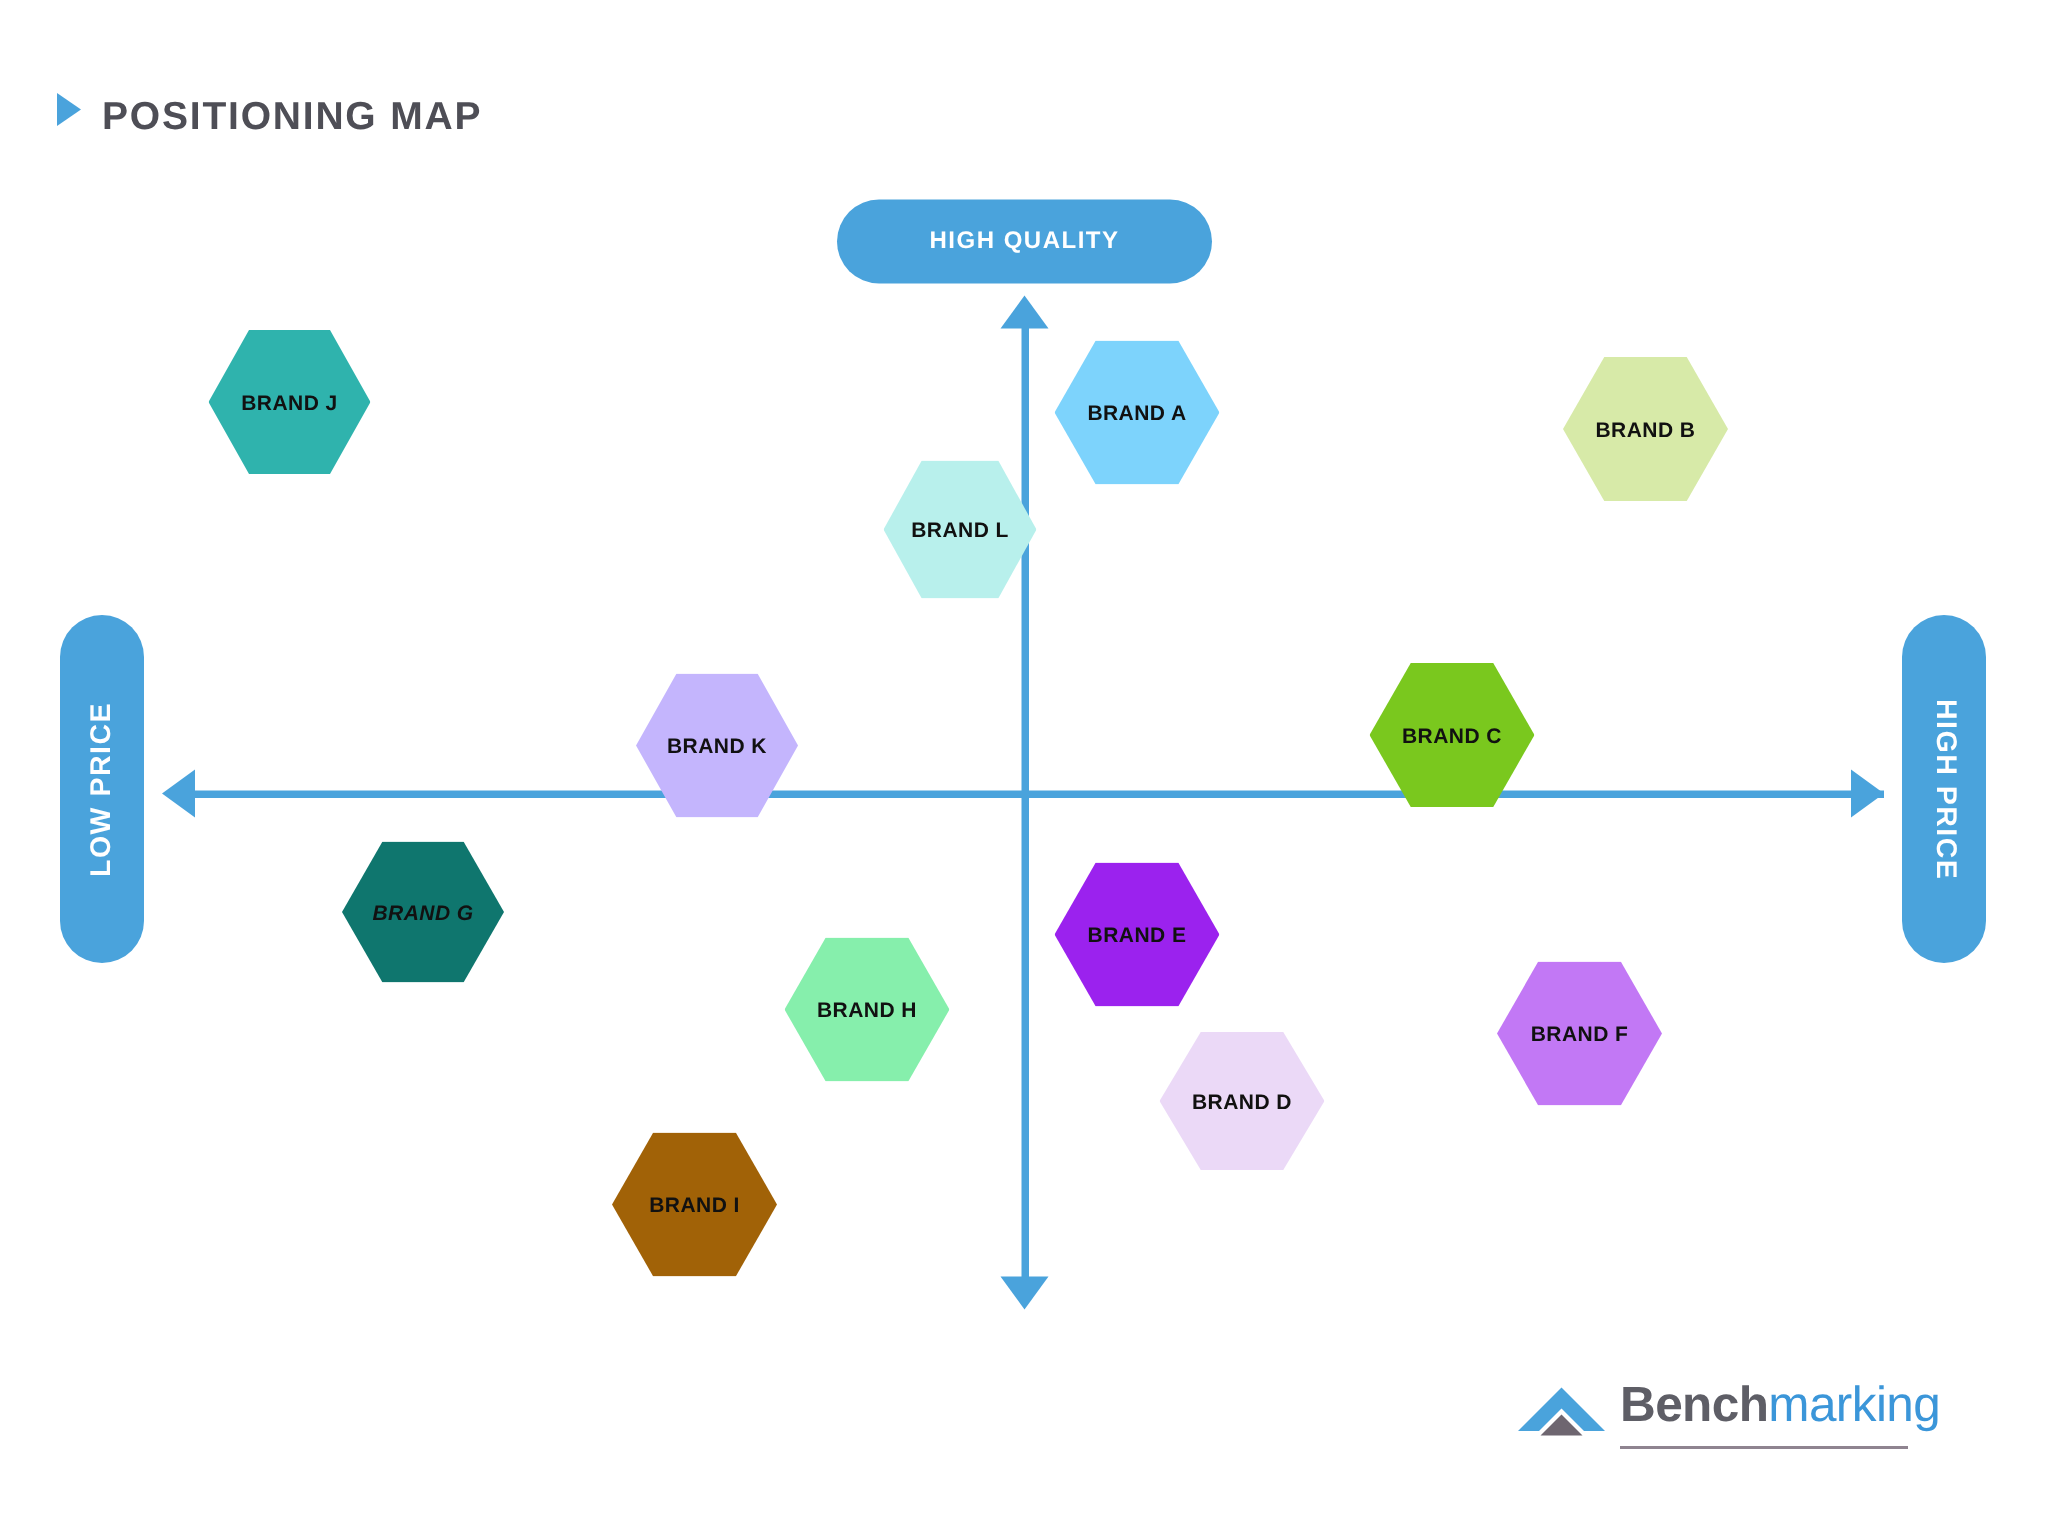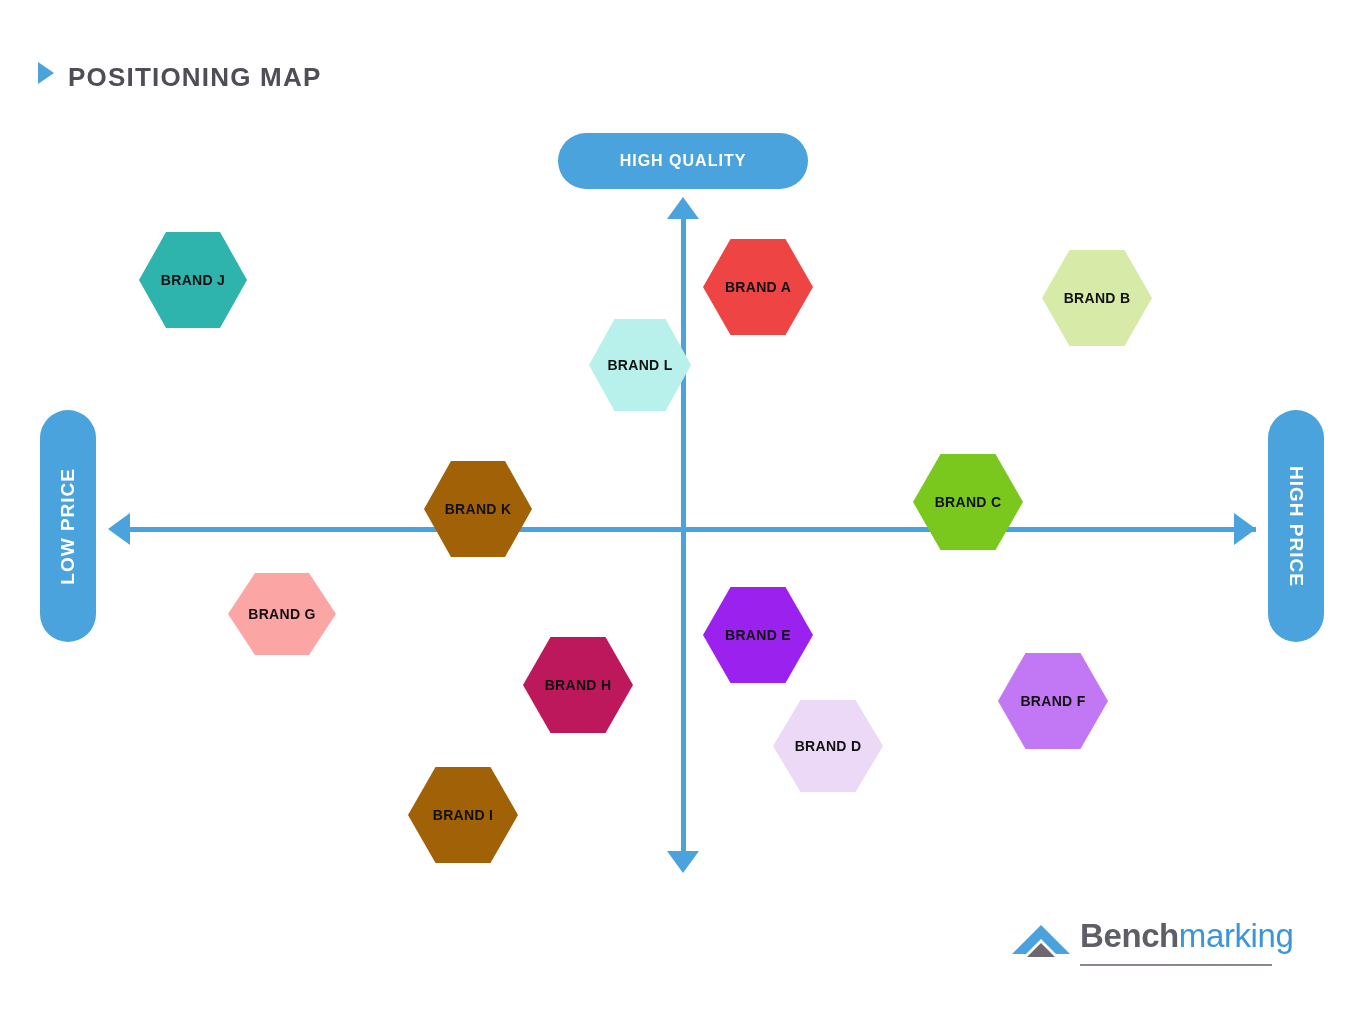--- a/index.html
+++ b/index.html
@@ -103,21 +103,20 @@
   #pill-low-price .pill-vtext  { writing-mode: vertical-rl; transform: rotate(180deg); }
   #pill-high-price .pill-vtext { writing-mode: vertical-rl; }
 
   
   .hex {
     position: absolute;
     display: flex;
     align-items: center;
     justify-content: center;
     clip-path: polygon(25% 0%, 75% 0%, 100% 50%, 75% 100%, 25% 100%, 0% 50%);
-    margin-top: 12px;
   }
   .hex-label {
     font-size: 14px;
     font-weight: bold;
     color: #111111;
     letter-spacing: 0.3px;
     white-space: nowrap;
   }
 
   
@@ -168,51 +167,51 @@
     <span>HIGH QUALITY</span>
   </div>
   <div class="pill pill-v" id="pill-low-price">
     <span class="pill-vtext">LOW PRICE</span>
   </div>
   <div class="pill pill-v" id="pill-high-price">
     <span class="pill-vtext">HIGH PRICE</span>
   </div>
 
   <div id="markers">
-      <div class="hex" style="left: 703px; top: 227px; width: 110px; height: 96px; background: #ef4444;">
+      <div class="hex" style="left: 703px; top: 227px; width: 110px; height: 96px; background: #7dd3fc;">
         <span class="hex-label">BRAND A</span>
       </div>
       <div class="hex" style="left: 1042px; top: 238px; width: 110px; height: 96px; background: rgb(215, 234, 168);">
         <span class="hex-label">BRAND B</span>
       </div>
       <div class="hex" style="left: 913px; top: 442px; width: 110px; height: 96px; background: rgb(122, 200, 30);">
         <span class="hex-label">BRAND C</span>
       </div>
       <div class="hex" style="left: 773px; top: 688px; width: 110px; height: 92px; background: rgb(235, 217, 247);">
         <span class="hex-label">BRAND D</span>
       </div>
       <div class="hex" style="left: 703px; top: 575px; width: 110px; height: 96px; background: rgb(155, 34, 238); text-align: right;">
         <span class="hex-label">BRAND E</span>
       </div>
       <div class="hex" style="left: 998px; top: 641px; width: 110px; height: 96px; background: rgb(194, 120, 245);">
         <span class="hex-label">BRAND F</span>
       </div>
-      <div class="hex" style="left: 228px; top: 561px; width: 108px; height: 82px; background: #fca5a5;">
+      <div class="hex" style="left: 228px; top: 561px; width: 108px; height: 94px; background: #0f766e; font-style: italic;">
         <span class="hex-label">BRAND G</span>
       </div>
-      <div class="hex" style="left: 523px; top: 625px; width: 110px; height: 96px; background: #be185d;">
+      <div class="hex" style="left: 523px; top: 625px; width: 110px; height: 96px; background: #86efac;">
         <span class="hex-label">BRAND H</span>
       </div>
       <div class="hex" style="left: 408px; top: 755px; width: 110px; height: 96px; background: #a16207;">
         <span class="hex-label">BRAND I</span>
       </div>
       <div class="hex" style="left: 139px; top: 220px; width: 108px; height: 96px; background: rgb(47, 179, 173);">
         <span class="hex-label">BRAND J</span>
       </div>
-      <div class="hex" style="left: 424px; top: 449px; width: 108px; height: 96px; background: #a16207;">
+      <div class="hex" style="left: 424px; top: 449px; width: 108px; height: 96px; background: #c4b5fd;">
         <span class="hex-label">BRAND K</span>
       </div>
       <div class="hex" style="left: 589px; top: 307px; width: 102px; height: 92px; background: rgb(184, 240, 236);">
         <span class="hex-label">BRAND L</span>
       </div>
     </div>
 
   <div id="logo">
     <svg id="logo-mark" viewBox="0 0 62 44">
       <polygon points="31,2 60,31 46,31 31,16 16,31 2,31" fill="#4AA3DC"></polygon>

